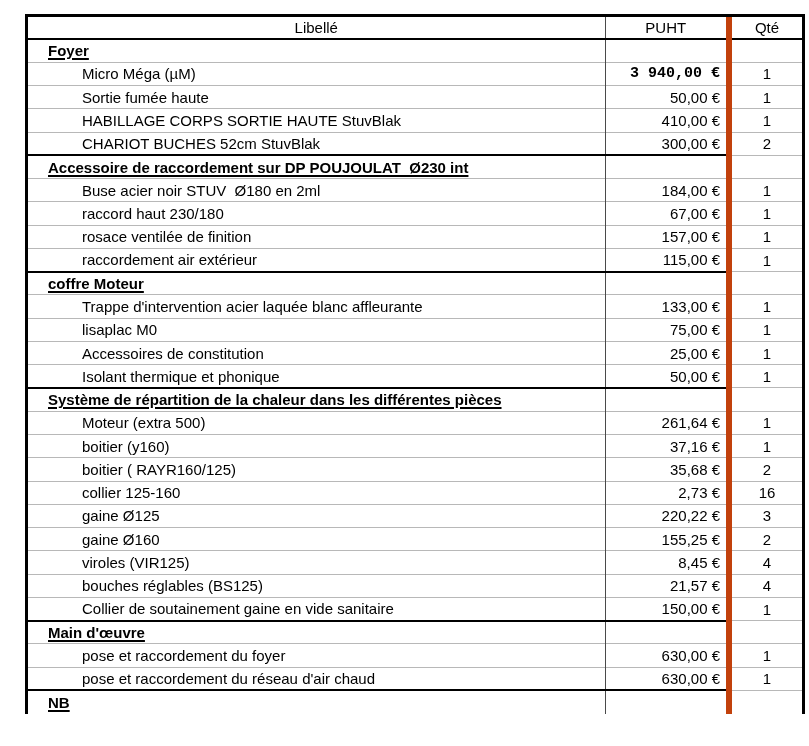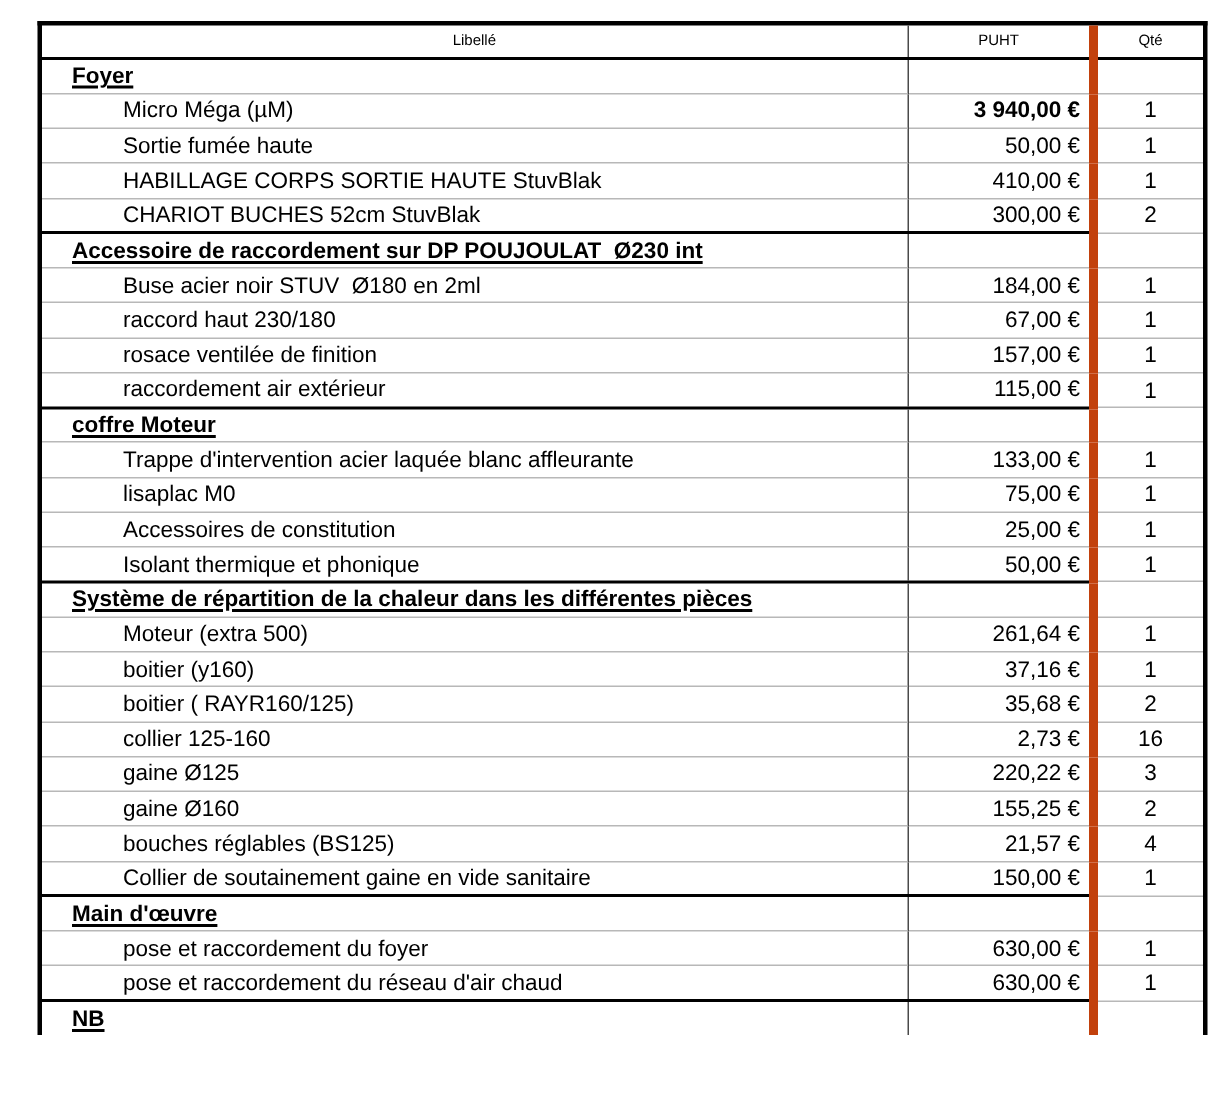--- a/index.html
+++ b/index.html
@@ -47,21 +47,21 @@
   }
   
   .c1 { border-right: 1.5px solid #4a4a4a; }
   .c2 { border-right: 6px solid #c2410c; }
 
   
   tr.head-row th {
     height: 21px;
     text-align: center;
     border-bottom: 2.5px solid #000000;
-    font-size: 10px;
+    font-size: 15px;
   }
 
   
   tr.body-row { height: 23.27px; }
   tr.body-row td { border-top: 1px solid #b8b8b8; }
 
   tr.section td.c1,
   tr.section td.c2 { border-top: 2px solid #000000; }
   tr.section td.c3 { border-top: 1px solid #b8b8b8; }
 
@@ -70,21 +70,21 @@
     padding-left: 20px;
     font-weight: bold;
     text-decoration: underline;
     text-decoration-thickness: 1.5px;
     text-underline-offset: 2px;
   }
   td.puht-cell {
     text-align: right;
     padding-right: 6px;
   }
-  td.puht-cell.bold { font-weight: bold; }
+  td.puht-cell.bold { font-weight: bold; font-family: Liberation Mono, monospace; }
   td.qty-cell { text-align: center; }
 </style>
 </head>
 <body>
 
 <div class="sheet">
   <div class="quote-table-wrap">
     <table class="quote-table">
       <colgroup>
         <col class="col-libelle">
@@ -203,20 +203,25 @@
             <td class="c1 label-cell">gaine Ø125</td>
             <td class="c2 puht-cell">220,22 €</td>
             <td class="c3 qty-cell">3</td>
           </tr>
           <tr class="body-row item">
             <td class="c1 label-cell">gaine Ø160</td>
             <td class="c2 puht-cell">155,25 €</td>
             <td class="c3 qty-cell">2</td>
           </tr>
           <tr class="body-row item">
+            <td class="c1 label-cell">viroles (VIR125)</td>
+            <td class="c2 puht-cell">8,45 €</td>
+            <td class="c3 qty-cell">4</td>
+          </tr>
+          <tr class="body-row item">
             <td class="c1 label-cell">bouches réglables (BS125)</td>
             <td class="c2 puht-cell">21,57 €</td>
             <td class="c3 qty-cell">4</td>
           </tr>
           <tr class="body-row item">
             <td class="c1 label-cell">Collier de soutainement gaine en vide sanitaire</td>
             <td class="c2 puht-cell">150,00 €</td>
             <td class="c3 qty-cell">1</td>
           </tr>
           <tr class="body-row section">

